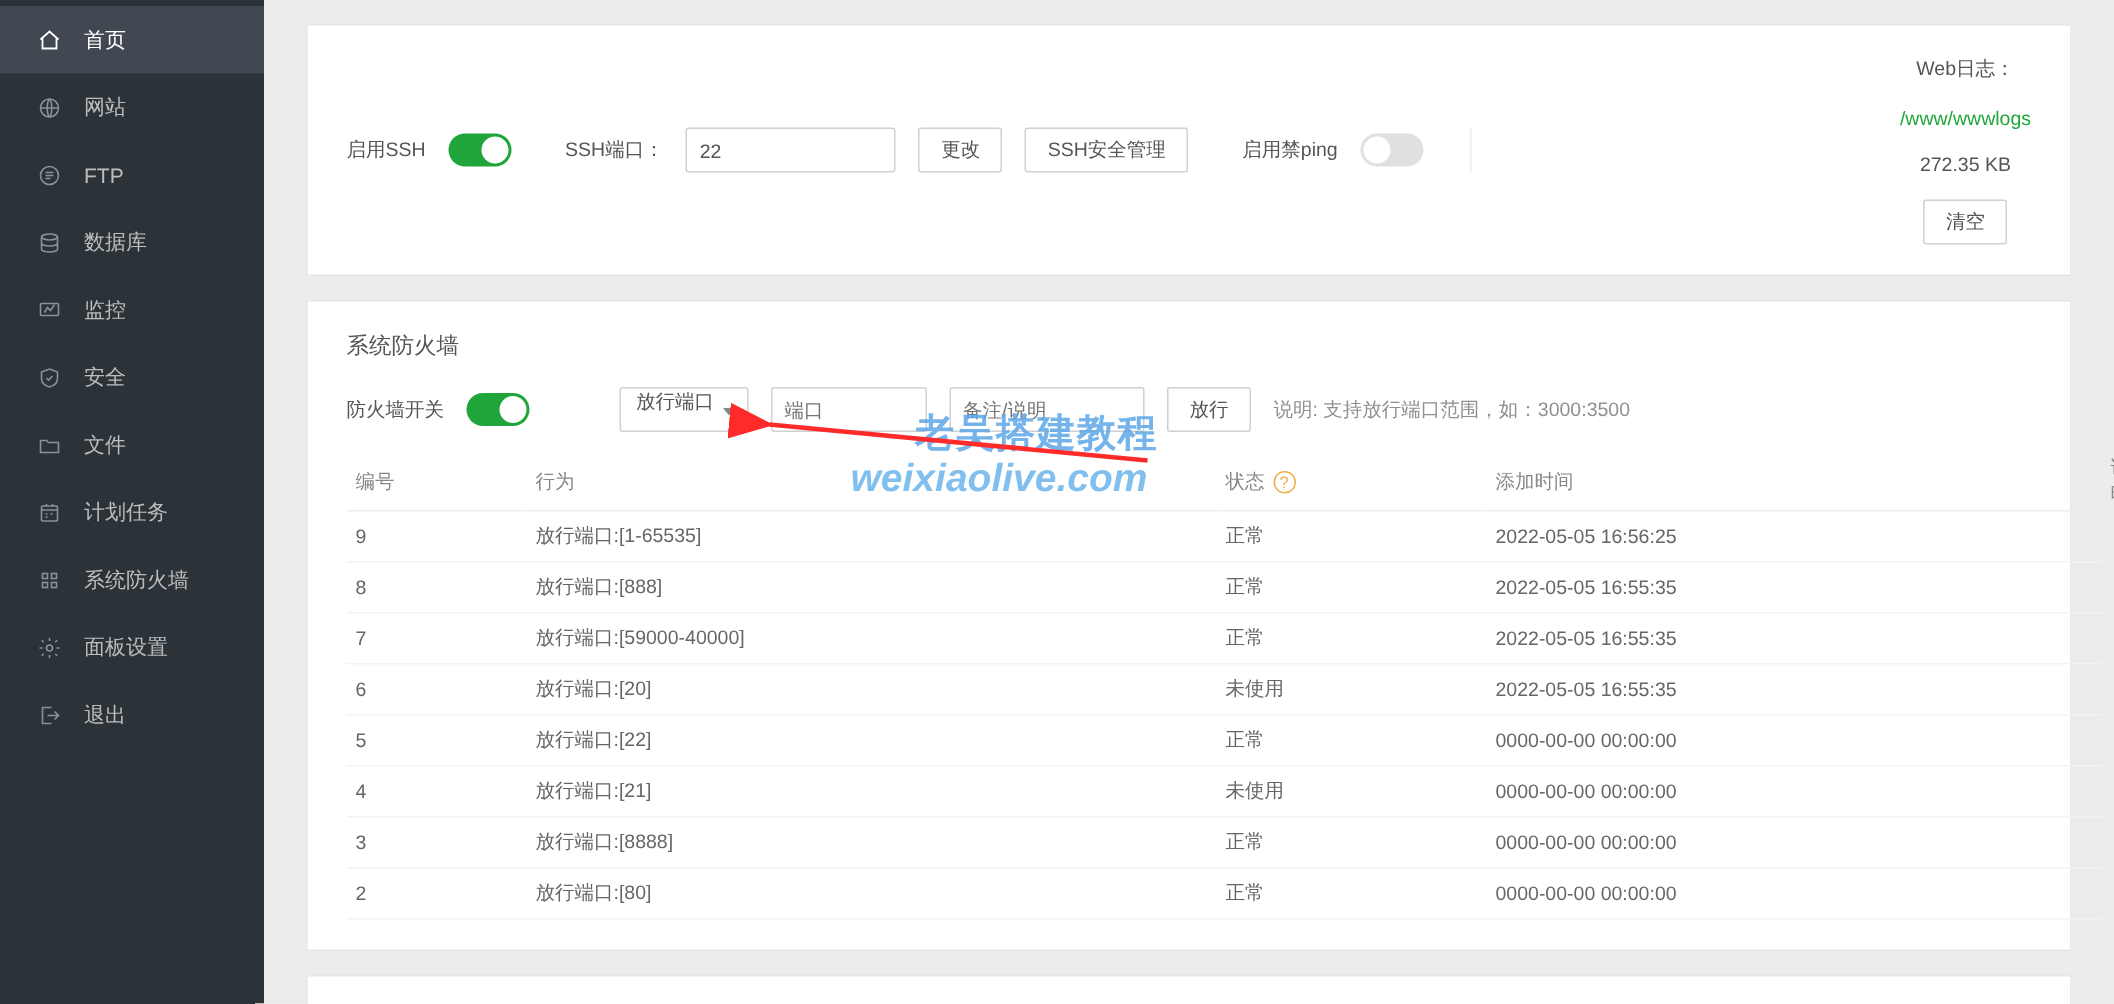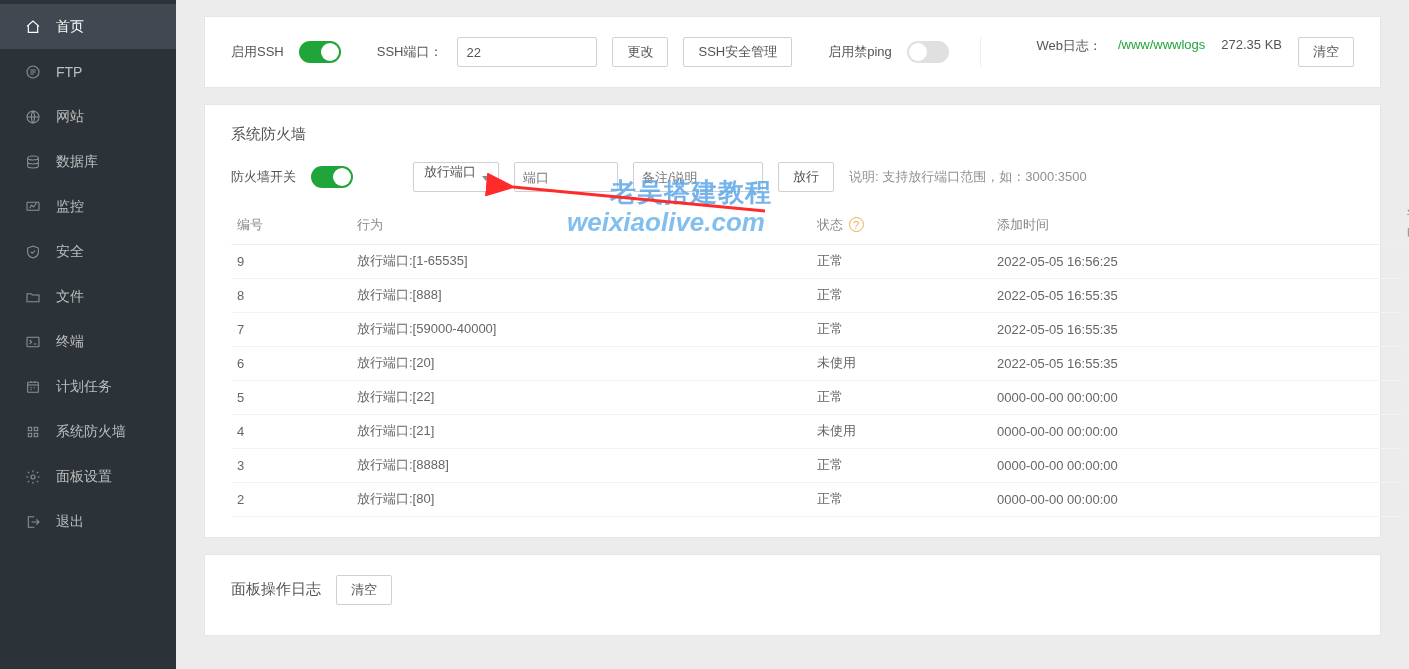--- a/index.html
+++ b/index.html
@@ -30,21 +30,21 @@
   .toggle.on .knob { right: 2px; }
   .toggle.off .knob { left: 2px; }
 
   .input { height: 30px; border: 1px solid #d0d0d0; border-radius: 2px; padding: 0 8px; font-size: 13px; color:#555; }
   .btn { height: 30px; padding: 0 14px; border: 1px solid #d0d0d0; border-radius: 2px; background: #fff; font-size: 13px; color: #555; cursor: pointer; display:flex; align-items:center; }
   .select { height: 30px; border: 1px solid #d0d0d0; border-radius: 2px; padding: 0 22px 0 10px; font-size: 13px; color: #555; background:#fff; cursor:pointer; position:relative;}
   .select::after { content:''; position:absolute; right:8px; top:13px; border-left:4px solid transparent; border-right:4px solid transparent; border-top:5px solid #888;}
 
   .sep { width:1px; height:30px; background:#eee; }
 
-  .weblog { display:flex; align-items:flex-start; gap:16px; margin-left:auto; font-size:13px; color:#555; }
+  .weblog { display:flex; align-items:center; gap:16px; margin-left:auto; font-size:13px; color:#555;flex-direction:column; }
   .weblog-path { color:#20a53a; }
 
   .card h2 { font-size: 15px; font-weight: normal; color: #555; margin-bottom: 18px; }
 
   .tip { font-size: 13px; color: #909090; }
 
   
   table { width: 100%; border-collapse: collapse; margin-top: 14px; font-size: 13px; color:#666; table-layout: fixed; }
   th { text-align: left; font-weight: normal; color: #888; height: 38px; border-bottom: 1px solid #eee; padding-left: 6px;}
   td { height: 34px; border-bottom: 1px solid #f3f3f3; padding-left: 6px; white-space: nowrap; overflow: hidden; text-overflow: ellipsis;}
@@ -71,33 +71,33 @@
           <svg width="16" height="16" viewBox="0 0 24 24" fill="none" stroke="currentColor" stroke-width="1.8">
             <path d="M3 11l9-8 9 8M5 10v10h14V10"></path>
           </svg>
         </span>
       <span>首页</span>
     </div>
     <div class="s-item">
       <span class="ico">
           <svg width="16" height="16" viewBox="0 0 24 24" fill="none" stroke="currentColor" stroke-width="1.6">
             <circle cx="12" cy="12" r="9"></circle>
+            <path d="M3 12h18M12 3c3 3 3 15 0 18M12 3c-3 3-3 15 0 18"></path>
+          </svg>
+        </span>
+      <span>网站</span>
+    </div>
+    <div class="s-item">
+      <span class="ico">
+          <svg width="16" height="16" viewBox="0 0 24 24" fill="none" stroke="currentColor" stroke-width="1.6">
+            <circle cx="12" cy="12" r="9"></circle>
             <path d="M8 9h8M8 12h8M8 15h5"></path>
           </svg>
         </span>
       <span>FTP</span>
-    </div>
-    <div class="s-item">
-      <span class="ico">
-          <svg width="16" height="16" viewBox="0 0 24 24" fill="none" stroke="currentColor" stroke-width="1.6">
-            <circle cx="12" cy="12" r="9"></circle>
-            <path d="M3 12h18M12 3c3 3 3 15 0 18M12 3c-3 3-3 15 0 18"></path>
-          </svg>
-        </span>
-      <span>网站</span>
     </div>
     <div class="s-item">
       <span class="ico">
           <svg width="16" height="16" viewBox="0 0 24 24" fill="none" stroke="currentColor" stroke-width="1.6">
             <ellipse cx="12" cy="6" rx="8" ry="3"></ellipse>
             <path d="M4 6v12c0 1.7 3.6 3 8 3s8-1.3 8-3V6M4 12c0 1.7 3.6 3 8 3s8-1.3 8-3"></path>
           </svg>
         </span>
       <span>数据库</span>
     </div>
@@ -119,29 +119,20 @@
         </span>
       <span>安全</span>
     </div>
     <div class="s-item">
       <span class="ico">
           <svg width="16" height="16" viewBox="0 0 24 24" fill="none" stroke="currentColor" stroke-width="1.6">
             <path d="M3 7h6l2 2h10v10H3z"></path>
           </svg>
         </span>
       <span>文件</span>
-    </div>
-    <div class="s-item">
-      <span class="ico">
-          <svg width="16" height="16" viewBox="0 0 24 24" fill="none" stroke="currentColor" stroke-width="1.6">
-            <rect x="3" y="5" width="18" height="14" rx="1"></rect>
-            <path d="M7 9l3 3-3 3M13 15h4"></path>
-          </svg>
-        </span>
-      <span>终端</span>
     </div>
     <div class="s-item">
       <span class="ico">
           <svg width="16" height="16" viewBox="0 0 24 24" fill="none" stroke="currentColor" stroke-width="1.6">
             <rect x="4" y="5" width="16" height="15" rx="1"></rect>
             <path d="M4 9h16M9 5V3M15 5V3M8 13h2M13 13h2M8 16h2"></path>
           </svg>
         </span>
       <span>计划任务</span>
     </div>

